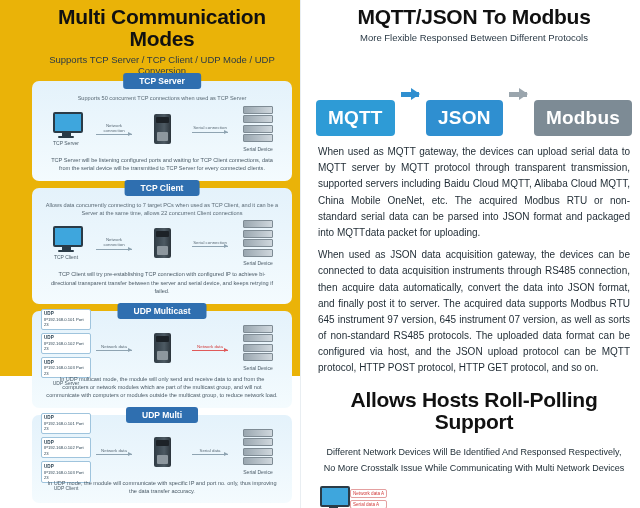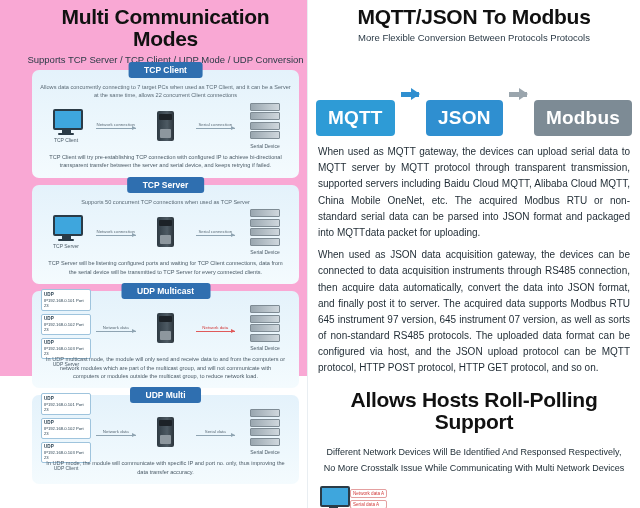--- a/index.html
+++ b/index.html
@@ -2,22 +2,22 @@
 <html><head>
 <meta charset="utf-8">
 <style>
   html,body{margin:0;padding:0;}
   body{
     width:640px;height:508px;overflow:hidden;
     font-family:"Liberation Sans", sans-serif;
     background:#ffffff;color:#1a1a1a;
   }
   .page{position:relative;width:640px;height:508px;display:flex;}
-  .col-left{width:308px;height:376px;background:#f9a8d4;position:relative;padding-left:24px;}
-  .col-right{width:332px;height:508px;background:#ffffff;position:relative;border-left:1px solid #e9eef2;}
+  .col-left{width:308px;height:376px;background:#eab308;position:relative;padding-left:24px;}
+  .col-right{width:332px;height:508px;background:#ffffff;position:relative;border-left:1px solid #e9eef2;padding-left:7px;}
 
   h1.title{
     margin:0;padding:6px 6px 2px 6px;
     font-size:21px;font-weight:bold;letter-spacing:-0.3px;
     color:#111;text-align:center;line-height:1.05;
   }
   .subtitle{
     text-align:center;font-size:9.5px;color:#2b3a46;margin:2px 0 5px 0;
   }
 
@@ -115,20 +115,56 @@
 </head>
 <body>
 
 <div class="page">
 
   <div class="col-left">
     <h1 class="title">Multi Communication Modes</h1>
     <div class="subtitle">Supports TCP Server / TCP Client / UDP Mode / UDP Conversion</div>
 
     <div class="panel grad">
+      <div class="panel-badge">TCP Server</div>
+      <div class="panel-topnote">Supports 50 concurrent TCP connections when used as TCP Server</div>
+      <div class="diagram">
+        <div class="dev">
+          <div class="monitor">
+            <div class="screen"></div>
+              <div class="stand"></div>
+              <div class="base"></div>
+          </div>
+          <div class="dev-label">TCP Server</div>
+        </div>
+        <div class="conn">
+          <div class="conn-label">Network connection</div>
+          <div class="conn-line"></div>
+        </div>
+        <div class="dev">
+          <div class="gw"></div>
+        </div>
+        <div class="conn">
+          <div class="conn-label">Serial connection</div>
+          <div class="conn-line"></div>
+        </div>
+        <div class="dev">
+          <div class="serial">
+            <div class="unit"></div>
+              <div class="unit"></div>
+              <div class="unit"></div>
+              <div class="unit"></div>
+          </div>
+          <div class="dev-label">Serial Device</div>
+        </div>
+      </div>
+      <div class="panel-note">TCP Server will be listening configured ports and waiting for TCP Client connections, data from the serial device will be transmitted to TCP Server for every connected clients.</div>
+    </div>
+
+    <div class="panel grad">
       <div class="panel-badge">TCP Client</div>
       <div class="panel-topnote">Allows data concurrently connecting to 7 target PCs when used as TCP Client, and it can be a Server at the same time, allows 22 concurrent Client connections</div>
       <div class="diagram">
         <div class="dev">
           <div class="monitor">
             <div class="screen"></div>
               <div class="stand"></div>
               <div class="base"></div>
           </div>
           <div class="dev-label">TCP Client</div>
@@ -151,56 +187,20 @@
               <div class="unit"></div>
               <div class="unit"></div>
           </div>
           <div class="dev-label">Serial Device</div>
         </div>
       </div>
       <div class="panel-note">TCP Client will try pre-establishing TCP connection with configured IP to achieve bi-directional transparent transfer between the server and serial device, and keeps retrying if failed.</div>
     </div>
 
     <div class="panel grad">
-      <div class="panel-badge">TCP Server</div>
-      <div class="panel-topnote">Supports 50 concurrent TCP connections when used as TCP Server</div>
-      <div class="diagram">
-        <div class="dev">
-          <div class="monitor">
-            <div class="screen"></div>
-              <div class="stand"></div>
-              <div class="base"></div>
-          </div>
-          <div class="dev-label">TCP Server</div>
-        </div>
-        <div class="conn">
-          <div class="conn-label">Network connection</div>
-          <div class="conn-line"></div>
-        </div>
-        <div class="dev">
-          <div class="gw"></div>
-        </div>
-        <div class="conn">
-          <div class="conn-label">Serial connection</div>
-          <div class="conn-line"></div>
-        </div>
-        <div class="dev">
-          <div class="serial">
-            <div class="unit"></div>
-              <div class="unit"></div>
-              <div class="unit"></div>
-              <div class="unit"></div>
-          </div>
-          <div class="dev-label">Serial Device</div>
-        </div>
-      </div>
-      <div class="panel-note">TCP Server will be listening configured ports and waiting for TCP Client connections, data from the serial device will be transmitted to TCP Server for every connected clients.</div>
-    </div>
-
-    <div class="panel grad">
       <div class="panel-badge">UDP Multicast</div>
       <div class="diagram">
         <div class="dev">
           <div class="miniboxes">
             <div class="minibox">
               <b>UDP</b>
               <span>IP192.168.0.101
 Port 23</span>
             </div>
             <div class="minibox">
@@ -283,21 +283,21 @@
           </div>
           <div class="dev-label">Serial Device</div>
         </div>
       </div>
       <div class="panel-note">In UDP mode, the module will communicate with specific IP and port no. only, thus improving the data transfer accuracy.</div>
     </div>
   </div>
 
   <div class="col-right">
     <h1 class="title">MQTT/JSON To Modbus</h1>
-    <div class="subtitle">More Flexible Conversion Between Protocols Protocols</div>
+    <div class="subtitle">More Flexible Responsed Between Different Protocols</div>
 
     <div class="mq-row">
       <div class="chip mqtt">MQTT</div>
       <div class="arrow">
           <div class="bar"></div>
           <div class="head"></div>
         </div>
       <div class="chip json">JSON</div>
       <div class="arrow grey">
           <div class="bar"></div>

